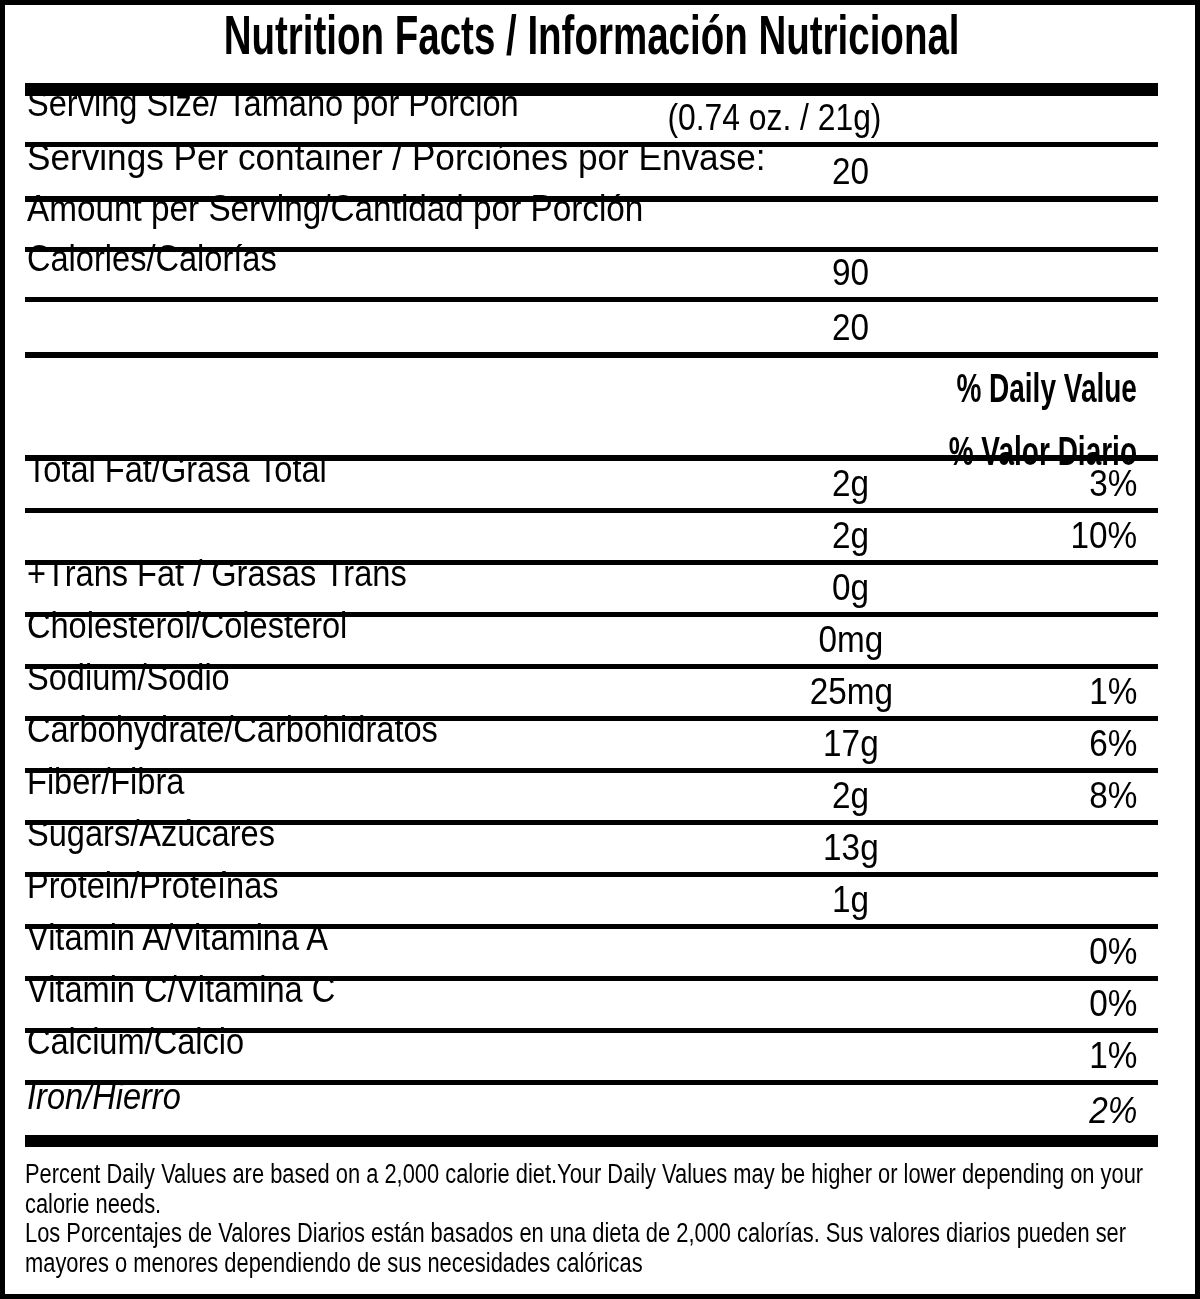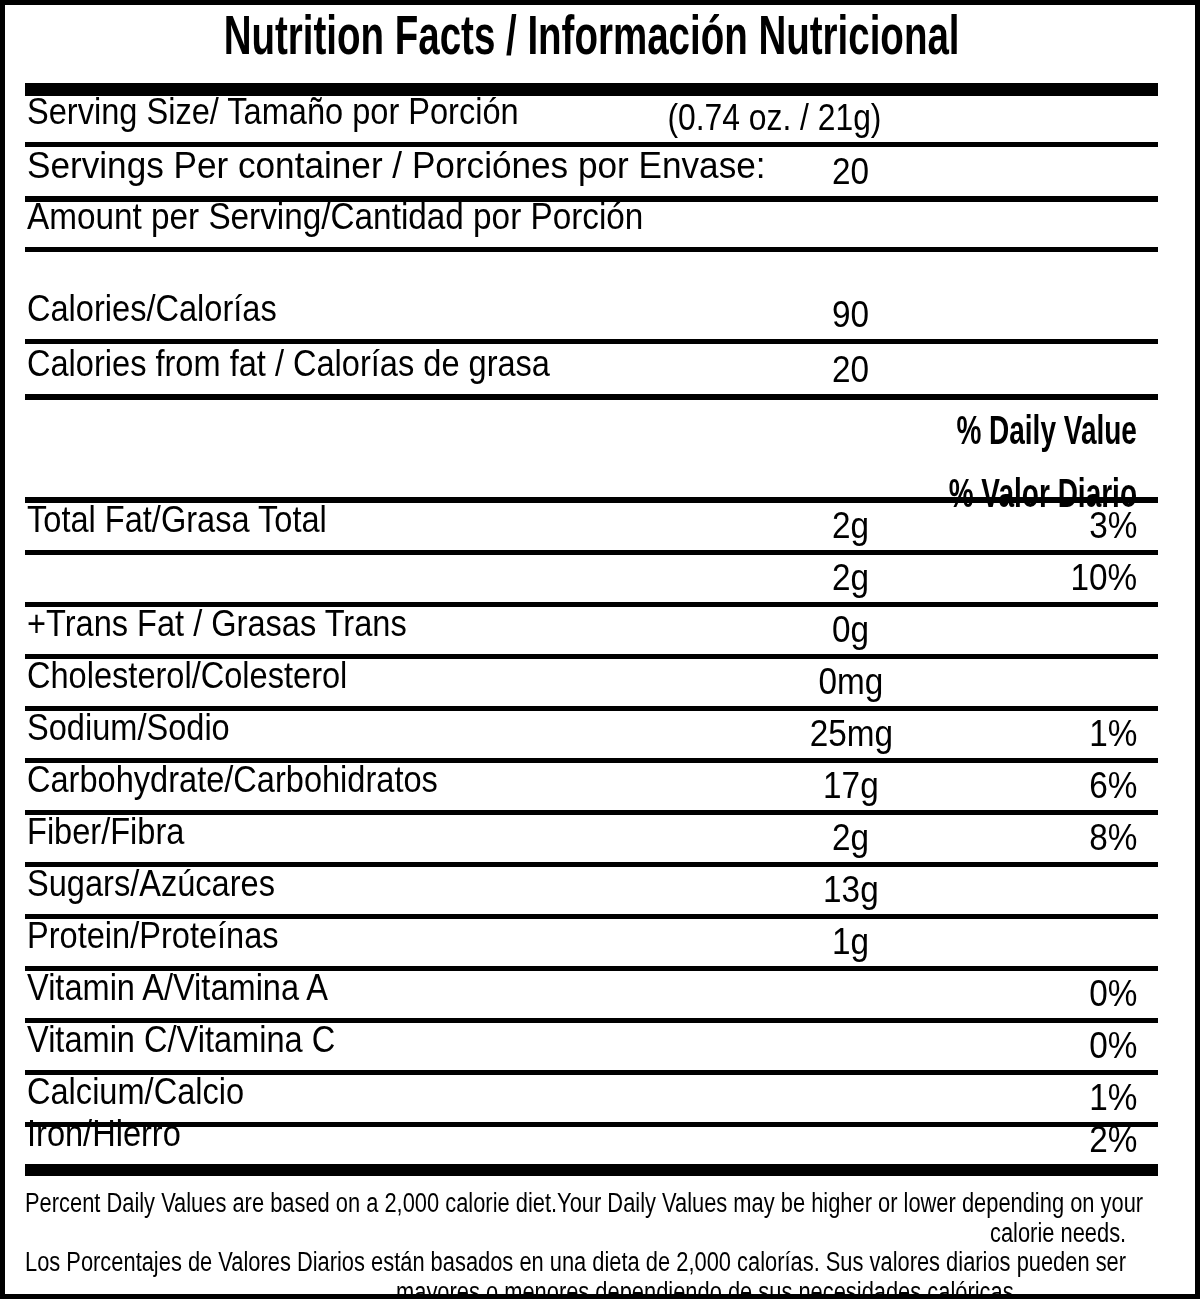--- a/index.html
+++ b/index.html
@@ -17,51 +17,51 @@
   .title-text{
     display:inline-block;font-weight:bold;font-size:55px;line-height:1;
     transform:scaleX(0.70);transform-origin:center bottom;
     white-space:nowrap;padding-bottom:12px;
   }
   .bar{height:13px;background:#000;}
   .bar.bottom{height:12px;}
 
   
   .row{position:relative;border-bottom:5px solid #000;}
-  .row .lbl{position:absolute;left:2px;bottom:12px;font-size:37px;line-height:1;white-space:nowrap;text-align:right;}
+  .row .lbl{position:absolute;left:2px;bottom:20px;font-size:37px;line-height:1;white-space:nowrap;text-align:right;}
   .row .lbl .tx{display:inline-block;transform:scaleX(0.88);transform-origin:left bottom;white-space:nowrap;}
   .row .lbl .tx.wide{transform:scaleX(0.95);}
   .row .lbl.bold{font-weight:normal;}
   .row .lbl.bold .tx{transform:scaleX(0.90);}
   .amt{position:absolute;left:676px;width:300px;bottom:6px;font-size:37px;line-height:1;text-align:center;}
   .amt .tx{display:inline-block;transform:scaleX(0.90);transform-origin:center bottom;white-space:nowrap;}
   .amt.serv{left:599px;}
   .amt.serv .tx{transform:scaleX(0.86);}
   .pct{position:absolute;right:21px;bottom:6px;font-size:37px;line-height:1;text-align:right;}
   .pct .tx{display:inline-block;transform:scaleX(0.90);transform-origin:right bottom;white-space:nowrap;}
 
   .r1{height:46px;}
   .r2{height:49px;border-bottom-width:6px;}
   .r3{height:45px;}
-  .r4{height:45px;margin-top:42px;}
+  .r4{height:45px;}
   .r5{height:50px;border-bottom-width:6px;}
 
   
   .dv-block{position:relative;height:97px;border-bottom:6px solid #000;}
   .dvh{position:absolute;right:21px;font-weight:bold;font-size:40px;line-height:1;}
   .dvh .tx{display:inline-block;transform:scaleX(0.70);transform-origin:right top;white-space:nowrap;}
   .dvh.first{top:10px;}
   .dvh.second{top:73px;}
 
   .nrow{height:47px;}
-  .nrow.last{height:37px;border-bottom:none;}
+  .nrow.last{height:50px;border-bottom:none;font-style:italic;}
 
   
   .footer{margin-top:13px;font-size:27px;line-height:29.5px;}
-  .foot-line{white-space:nowrap;text-align:right;}
+  .foot-line{white-space:nowrap;}
   .foot-line .tx{display:inline-block;transform:scaleX(0.81);transform-origin:left top;white-space:nowrap;}
 </style>
 </head>
 <body>
 
 <div class="frame"></div>
 
 <div class="content">
 
   <div class="title-area">
@@ -83,21 +83,20 @@
   <div class="row r3">
     <span class="lbl bold"><span class="tx">Amount per Serving/Cantidad por Porción</span></span>
   </div>
 
   <div class="row r4">
     <span class="lbl"><span class="tx">Calories/Calorías</span></span>
     <span class="amt"><span class="tx">90</span></span>
   </div>
 
   <div class="row r5">
-    <span class="lbl"><span class="tx">Calories from fat / Calorías de grasa</span></span>
     <span class="amt"><span class="tx">20</span></span>
   </div>
 
   <div class="dv-block">
     <span class="dvh first"><span class="tx">% Daily Value</span></span>
     <span class="dvh second"><span class="tx">% Valor Diario</span></span>
   </div>
 
   <div id="nutrient-rows">
       <div class="row nrow">

